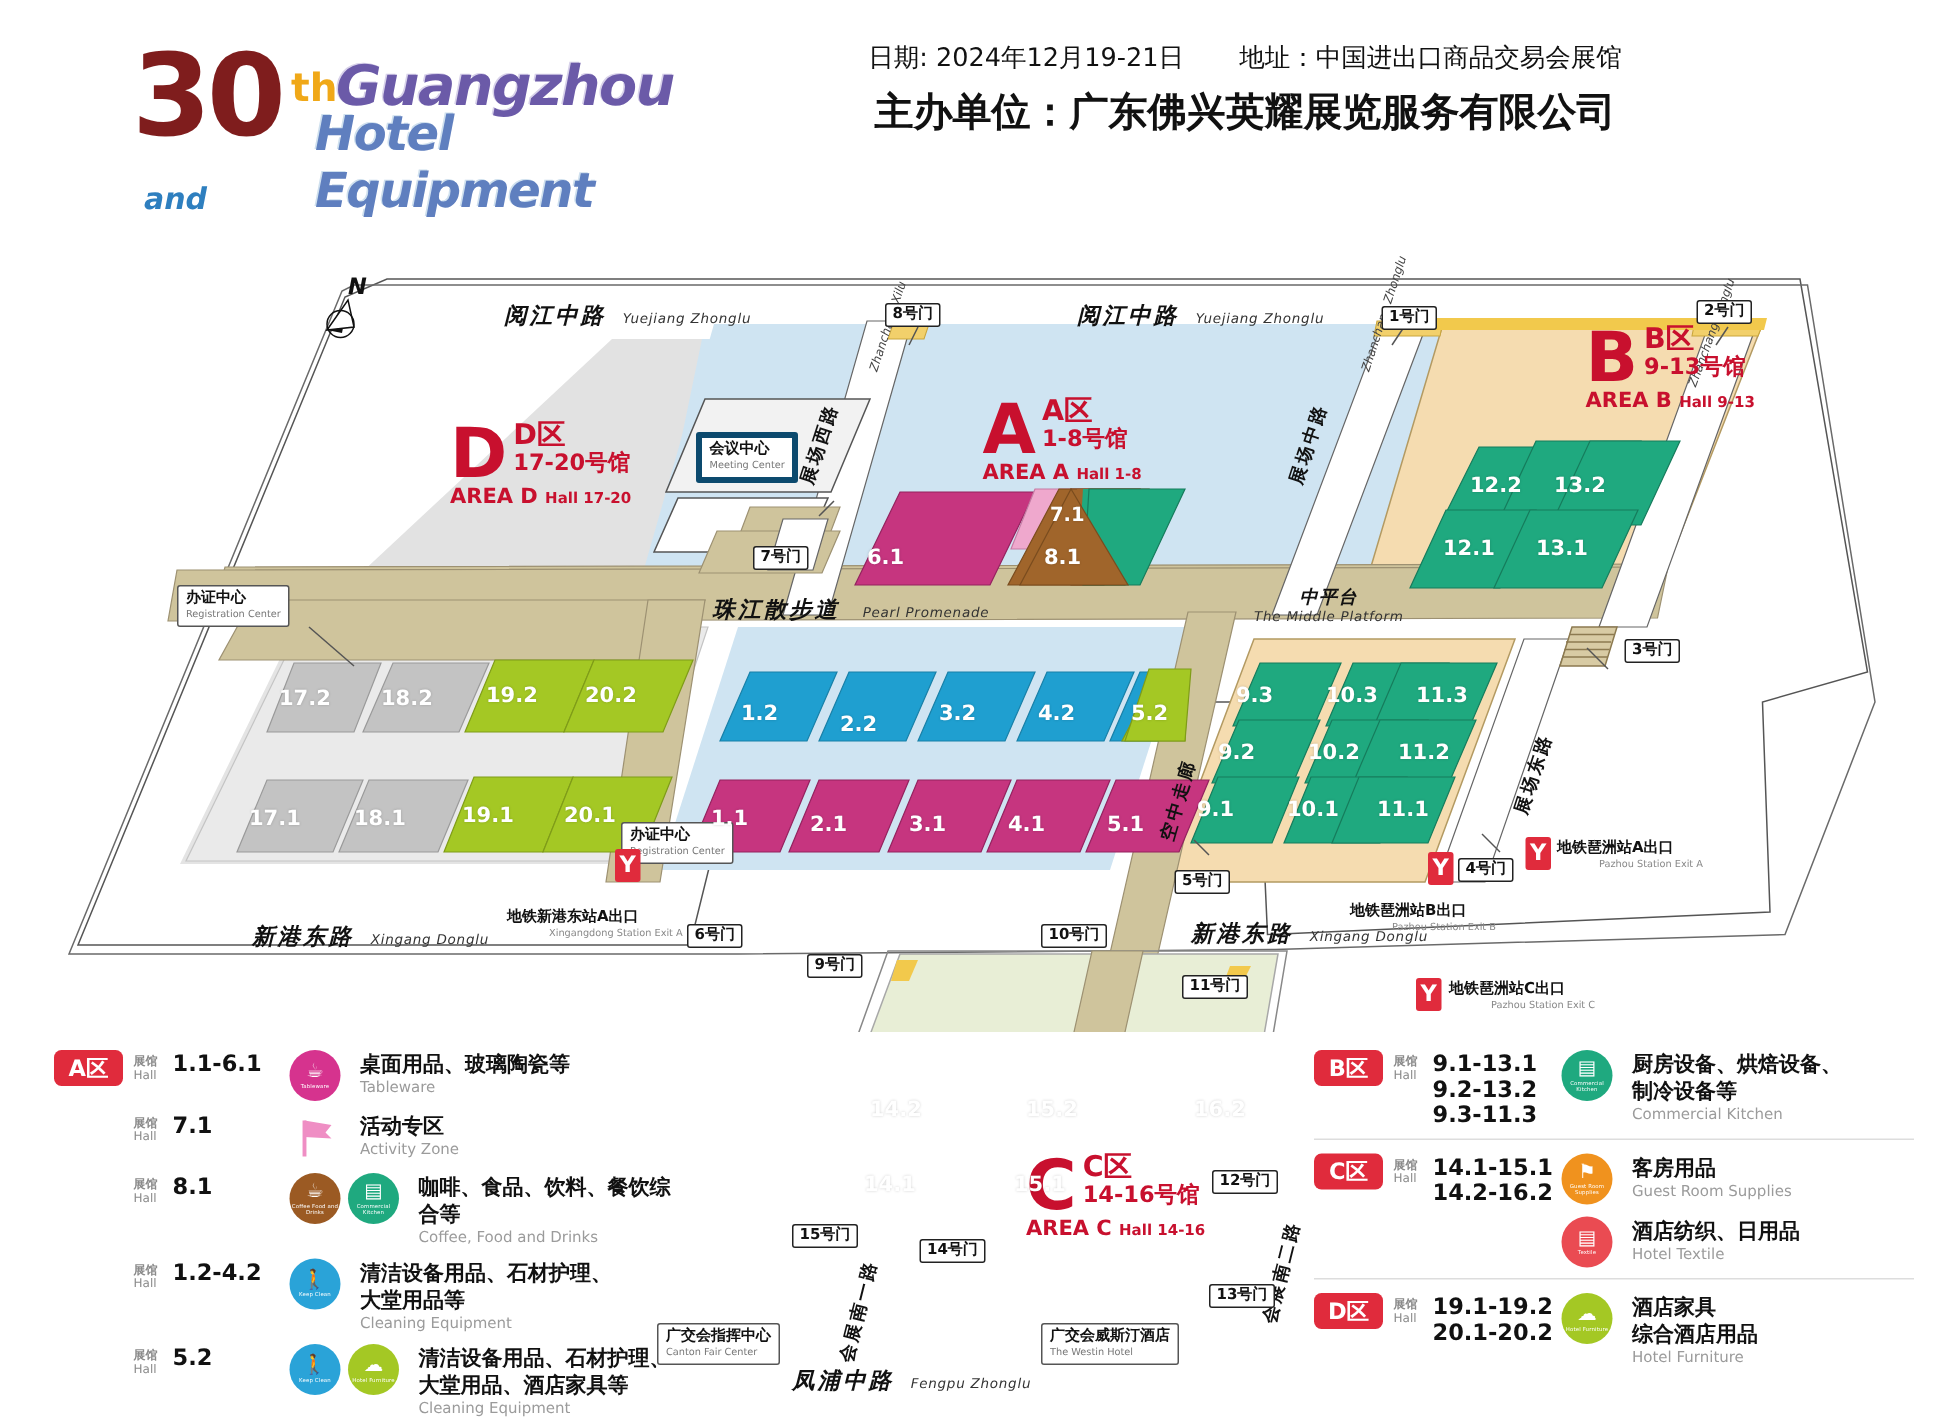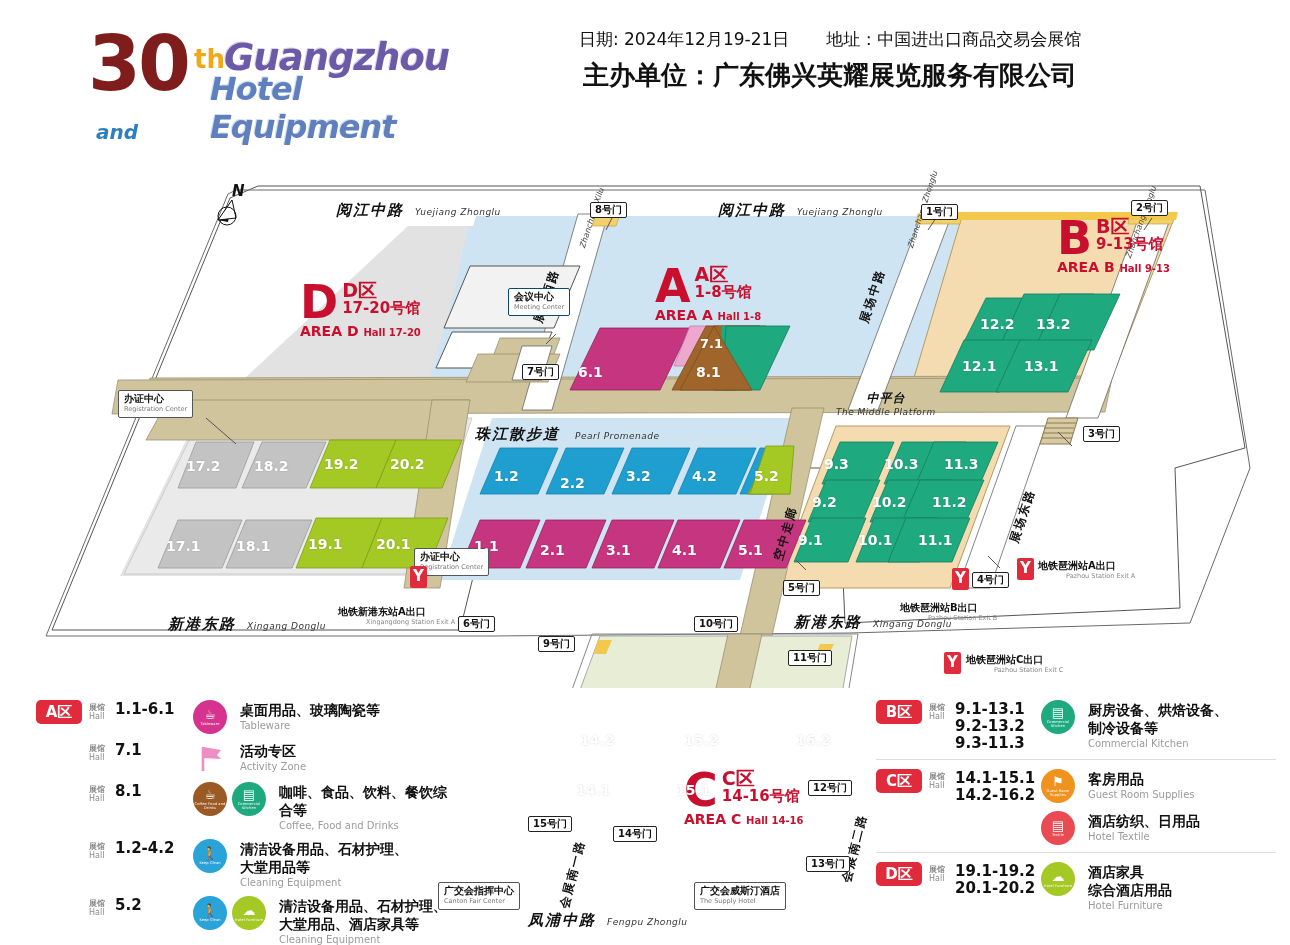--- a/index.html
+++ b/index.html
@@ -330,21 +330,21 @@
       <span class="road-en" style="margin-left:6px;">Xingang Donglu</span>
     </div>
     <div class="mlab" style="left:794px;top:444px;">
       <span class="road-cn">新港东路</span>
       <span class="road-en" style="margin-left:6px;">Xingang Donglu</span>
     </div>
     <div class="mlab" style="left:528px;top:742px;">
       <span class="road-cn">凤浦中路</span>
       <span class="road-en" style="margin-left:6px;">Fengpu Zhonglu</span>
     </div>
-    <div class="mlab" style="left:475px;top:228px;margin-top:28px;">
+    <div class="mlab" style="left:475px;top:228px;">
       <span class="road-cn">珠江散步道</span>
       <span class="road-en" style="margin-left:10px;">Pearl Promenade</span>
     </div>
     <div class="mlab" style="left:836px;top:222px;text-align:center;">
       <div class="road-cn-sm">中平台</div>
       <div class="road-en">The Middle Platform</div>
     </div>
 
     <div class="vlabel-cn" style="left:530px;top:152px;transform:rotate(-72deg);">展场西路</div>
     <div class="vlabel" style="left:578px;top:78px;transform:rotate(-72deg);">Zhanchang Xilu</div>
@@ -355,49 +355,49 @@
     <div class="vlabel-cn" style="left:770px;top:390px;transform:rotate(-74deg);">空中走廊</div>
     <div class="vlabel-cn" style="left:556px;top:738px;transform:rotate(-76deg);">会展南一路</div>
     <div class="vlabel-cn" style="left:838px;top:712px;transform:rotate(-76deg);">会展南二路</div>
 
     <div class="gate" style="left:921px;top:36px;">1号门</div>
     <div class="gate" style="left:1131px;top:32px;">2号门</div>
     <div class="gate" style="left:1083px;top:258px;">3号门</div>
     <div class="gate" style="left:972px;top:404px;">4号门</div>
     <div class="gate" style="left:783px;top:412px;">5号门</div>
     <div class="gate" style="left:458px;top:448px;">6号门</div>
-    <div class="gate" style="left:522px;top:196px;">7号门</div>
+    <div class="gate" style="left:502px;top:196px;">7号门</div>
     <div class="gate" style="left:590px;top:34px;">8号门</div>
     <div class="gate" style="left:538px;top:468px;">9号门</div>
     <div class="gate" style="left:694px;top:448px;">10号门</div>
     <div class="gate" style="left:788px;top:482px;">11号门</div>
     <div class="gate" style="left:808px;top:612px;">12号门</div>
     <div class="gate" style="left:806px;top:688px;">13号门</div>
     <div class="gate" style="left:613px;top:658px;">14号门</div>
     <div class="gate" style="left:528px;top:648px;">15号门</div>
 
-    <div class="callout" style="left:464px;top:120px;border:1px solid #0c4a6e;margin-left:44px;">
+    <div class="callout" style="left:464px;top:120px;border:4px solid #0c4a6e;">
       <span class="cn">会议中心</span>
       <span class="en">Meeting Center</span>
     </div>
     <div class="callout" style="left:118px;top:222px;">
       <span class="cn">办证中心</span>
       <span class="en">Registration Center</span>
     </div>
     <div class="callout" style="left:414px;top:380px;">
       <span class="cn">办证中心</span>
       <span class="en">Registration Center</span>
     </div>
     <div class="callout" style="left:438px;top:714px;">
       <span class="cn">广交会指挥中心</span>
       <span class="en">Canton Fair Center</span>
     </div>
     <div class="callout" style="left:694px;top:714px;">
       <span class="cn">广交会威斯汀酒店</span>
-      <span class="en">The Supply Hotel</span>
+      <span class="en">The Westin Hotel</span>
     </div>
 
     <div class="metro-ico" style="left:410px;top:398px;">Y</div>
     <div class="metro-lbl" style="left:338px;top:438px;">
       <span class="cn">地铁新港东站A出口</span>
       <span class="en">Xingangdong Station Exit A</span>
     </div>
 
     <div class="metro-ico" style="left:952px;top:400px;">Y</div>
     <div class="metro-lbl" style="left:900px;top:434px;">

